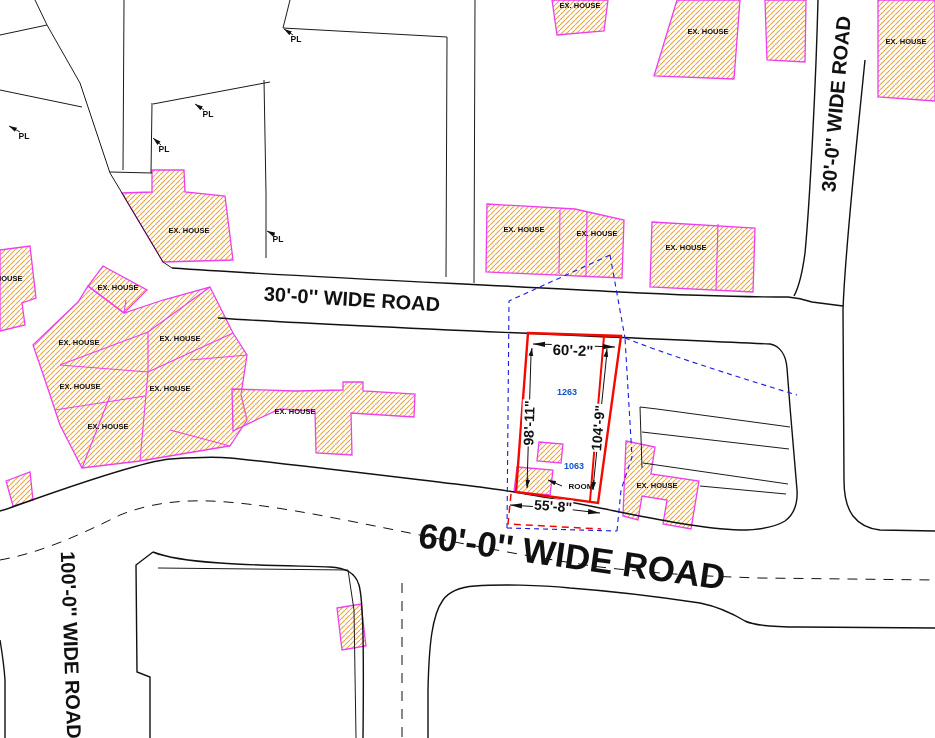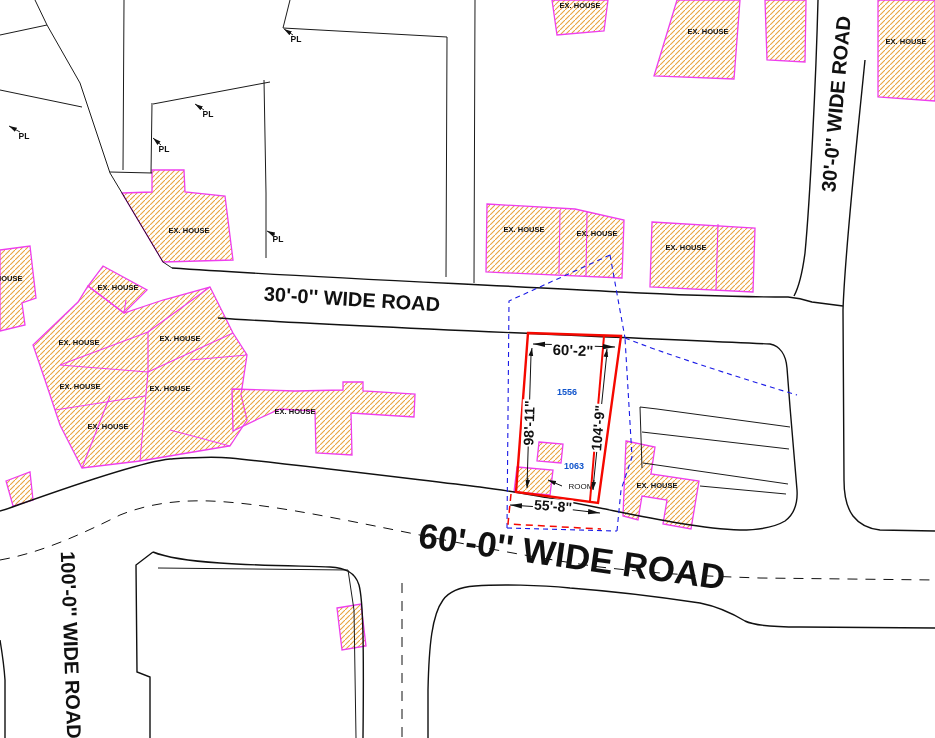--- a/index.html
+++ b/index.html
@@ -164,17 +164,17 @@
       <div class="lbl" style="left: 296px; top: 39px; font-size: 8.5px; font-weight: 700; color: rgb(17, 17, 17); transform: translate(-50%, -50%) rotate(0deg);">PL</div>
       <div class="lbl" style="left: 278px; top: 239px; font-size: 8.5px; font-weight: 700; color: rgb(17, 17, 17); transform: translate(-50%, -50%) rotate(0deg);">PL</div>
       <div class="lbl" style="left: 352px; top: 299px; font-size: 20px; font-weight: 600; color: rgb(17, 17, 17); transform: translate(-50%, -50%) rotate(3.5deg);">30'-0'' WIDE ROAD</div>
       <div class="lbl" style="left: 572px; top: 556px; font-size: 35px; font-weight: 600; color: rgb(17, 17, 17); transform: translate(-50%, -50%) rotate(8deg);">60'-0'' WIDE ROAD</div>
       <div class="lbl" style="left: 836px; top: 104px; font-size: 20px; font-weight: 600; color: rgb(17, 17, 17); transform: translate(-50%, -50%) rotate(-85deg);">30'-0'' WIDE ROAD</div>
       <div class="lbl" style="left: 71px; top: 645px; font-size: 20px; font-weight: 600; color: rgb(17, 17, 17); transform: translate(-50%, -50%) rotate(88deg);">100'-0'' WIDE ROAD</div>
       <div class="lbl bg" style="left: 573px; top: 350px; font-size: 15px; font-weight: 600; color: rgb(17, 17, 17); transform: translate(-50%, -50%) rotate(2deg);">60'-2"</div>
       <div class="lbl bg" style="left: 529px; top: 423px; font-size: 14px; font-weight: 600; color: rgb(17, 17, 17); transform: translate(-50%, -50%) rotate(-88deg);">98'-11"</div>
       <div class="lbl bg" style="left: 598px; top: 428px; font-size: 14px; font-weight: 600; color: rgb(17, 17, 17); transform: translate(-50%, -50%) rotate(-85deg);">104'-9"</div>
       <div class="lbl bg" style="left: 553px; top: 506px; font-size: 14px; font-weight: 600; color: rgb(17, 17, 17); transform: translate(-50%, -50%) rotate(4.5deg);">55'-8"</div>
-      <div class="lbl" style="left: 567px; top: 392px; font-size: 9px; font-weight: 700; color: rgb(17, 85, 204); transform: translate(-50%, -50%) rotate(0deg);">1556</div>
+      <div class="lbl" style="left: 567px; top: 392px; font-size: 9px; font-weight: 700; color: rgb(17, 85, 204); transform: translate(-50%, -50%) rotate(0deg);">1263</div>
       <div class="lbl" style="left: 574px; top: 466px; font-size: 9px; font-weight: 700; color: rgb(17, 85, 204); transform: translate(-50%, -50%) rotate(0deg); text-align: center;">1063</div>
-      <div class="lbl" style="left: 581px; top: 487px; font-size: 8px; font-weight: 400; color: rgb(17, 17, 17); transform: translate(-50%, -50%) rotate(0deg);">ROOM</div>
+      <div class="lbl" style="left: 581px; top: 487px; font-size: 8px; font-weight: 700; color: rgb(17, 17, 17); transform: translate(-50%, -50%) rotate(0deg);">ROOM</div>
     </div>
 </div>
 
 </body></html>

